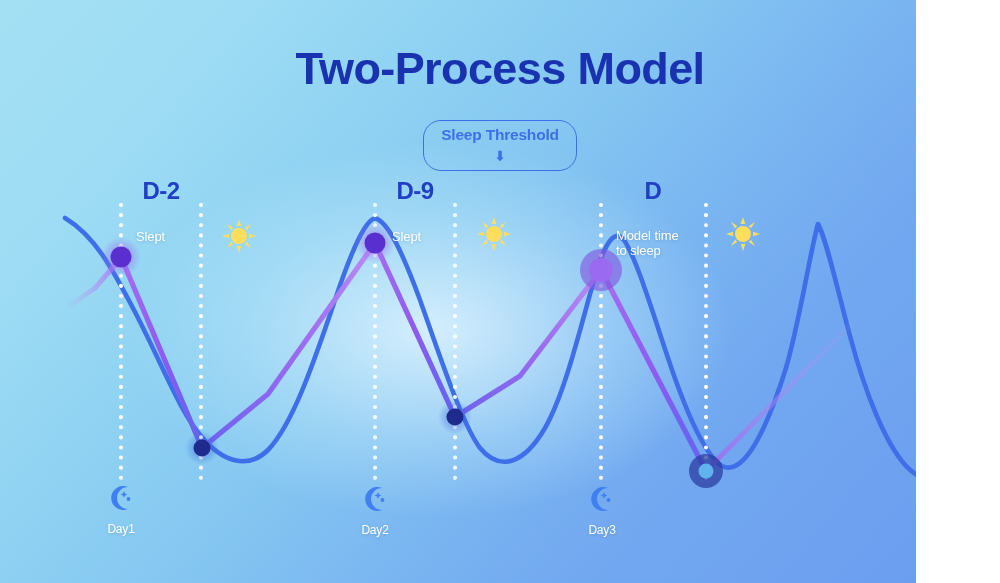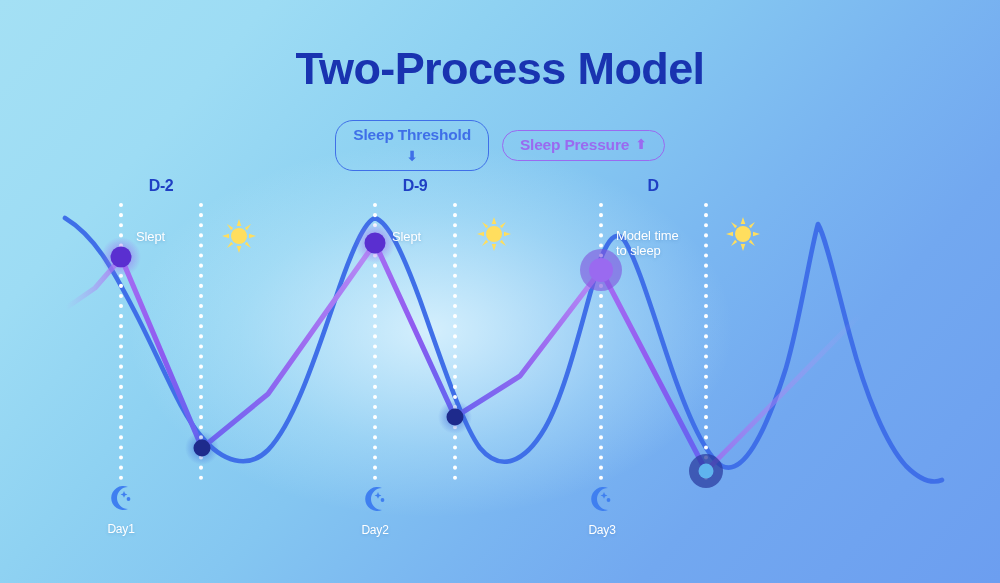--- a/index.html
+++ b/index.html
@@ -2,21 +2,21 @@
 <html><head>
 <meta charset="utf-8">
 <style>
   html,body{margin:0;padding:0;}
   body{
     width:1000px;height:583px;overflow:hidden;
     font-family:"Liberation Sans","DejaVu Sans",sans-serif;
     position:relative;
   }
   #stage{
-    position:absolute;left:0;top:0;width:1000px;height:583px;
+    position:absolute;left:0;top:0;width:916px;height:583px;
     background:
       radial-gradient(ellipse 420px 260px at 430px 330px, rgba(226,246,255,0.85) 0%, rgba(200,238,252,0.35) 45%, rgba(180,228,250,0.0) 72%),
       linear-gradient(131deg,#a4e0f4 0%, #9ddcf4 18%, #8fd2f2 33%, #84c6f1 48%, #7ab6f1 62%, #72a8f0 76%, #6c9ef0 100%);
     overflow:hidden;
   }
   #vis{position:absolute;left:0;top:0;width:1000px;height:583px;}
 
   .title{
     position:absolute;left:0;top:46px;width:1000px;text-align:center;
     font-size:45px;font-weight:bold;letter-spacing:-0.6px;
@@ -30,21 +30,21 @@
     display:flex;align-items:center;gap:6px;
     border-radius:18px;padding:5px 17px 6px;
     font-size:15.5px;font-weight:bold;letter-spacing:-0.2px;
     background:transparent;white-space:nowrap;
   }
   .pill.threshold{border:1.6px solid #3f6fe8;color:#3f6fe8;flex-direction:column;}
   .pill.pressure{border:1.6px solid #9a6af0;color:#9a6af0;}
   .pill .arrow{font-size:14px;line-height:1;display:inline-block;transform:translateY(-1px);}
 
   .daytag{
-    position:absolute;font-size:16px;font-weight:bold;color:#1f3fc4;
+    position:absolute;font-size:24px;font-weight:bold;color:#1f3fc4;
     letter-spacing:-0.5px;transform:translateX(-50%);white-space:nowrap;
   }
   .note{
     position:absolute;color:#ffffff;font-size:13px;line-height:1.18;
     letter-spacing:-0.1px;white-space:pre-line;
     text-shadow:0 1px 3px rgba(60,120,180,0.35);
   }
   .bottomlabel{
     position:absolute;color:#ffffff;font-size:12px;letter-spacing:-0.2px;
     transform:translateX(-50%);white-space:nowrap;
@@ -149,24 +149,20 @@
       <circle cx="706" cy="471" r="7.5" fill="#5fb4ee"></circle>
     </g>
   </svg>
 
   <div class="title">Two-Process Model</div>
 
   <div class="legend">
     <div class="pill threshold">
       <span>Sleep Threshold</span>
       <span class="arrow">⬇</span>
-    </div>
-    <div class="pill pressure">
-      <span>Sleep Pressure</span>
-      <span class="arrow">⬆</span>
     </div>
   </div>
 
   <div class="daytag" style="left:161px;top:177px;">D-2</div>
   <div class="daytag" style="left:415px;top:177px;">D-9</div>
   <div class="daytag" style="left:653px;top:177px;">D</div>
 
   <div class="note" style="left:136px;top:229px;">Slept</div>
   <div class="note" style="left:392px;top:229px;">Slept</div>
   <div class="note" style="left:616px;top:228px;">Model time

